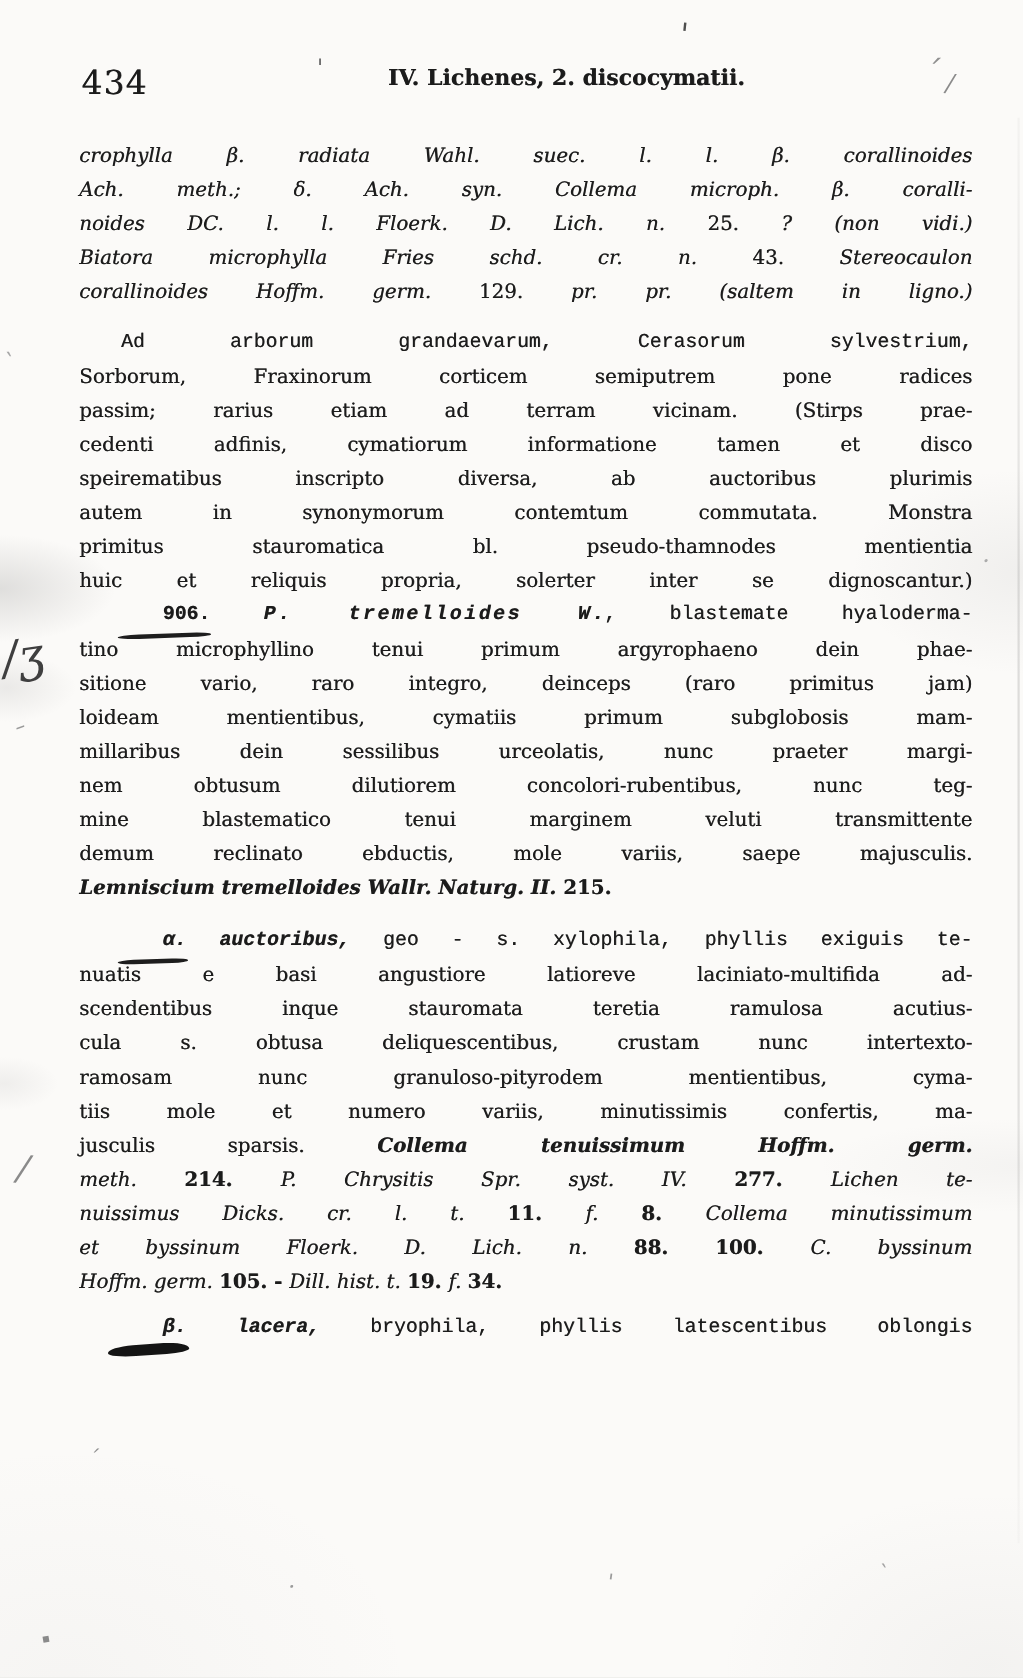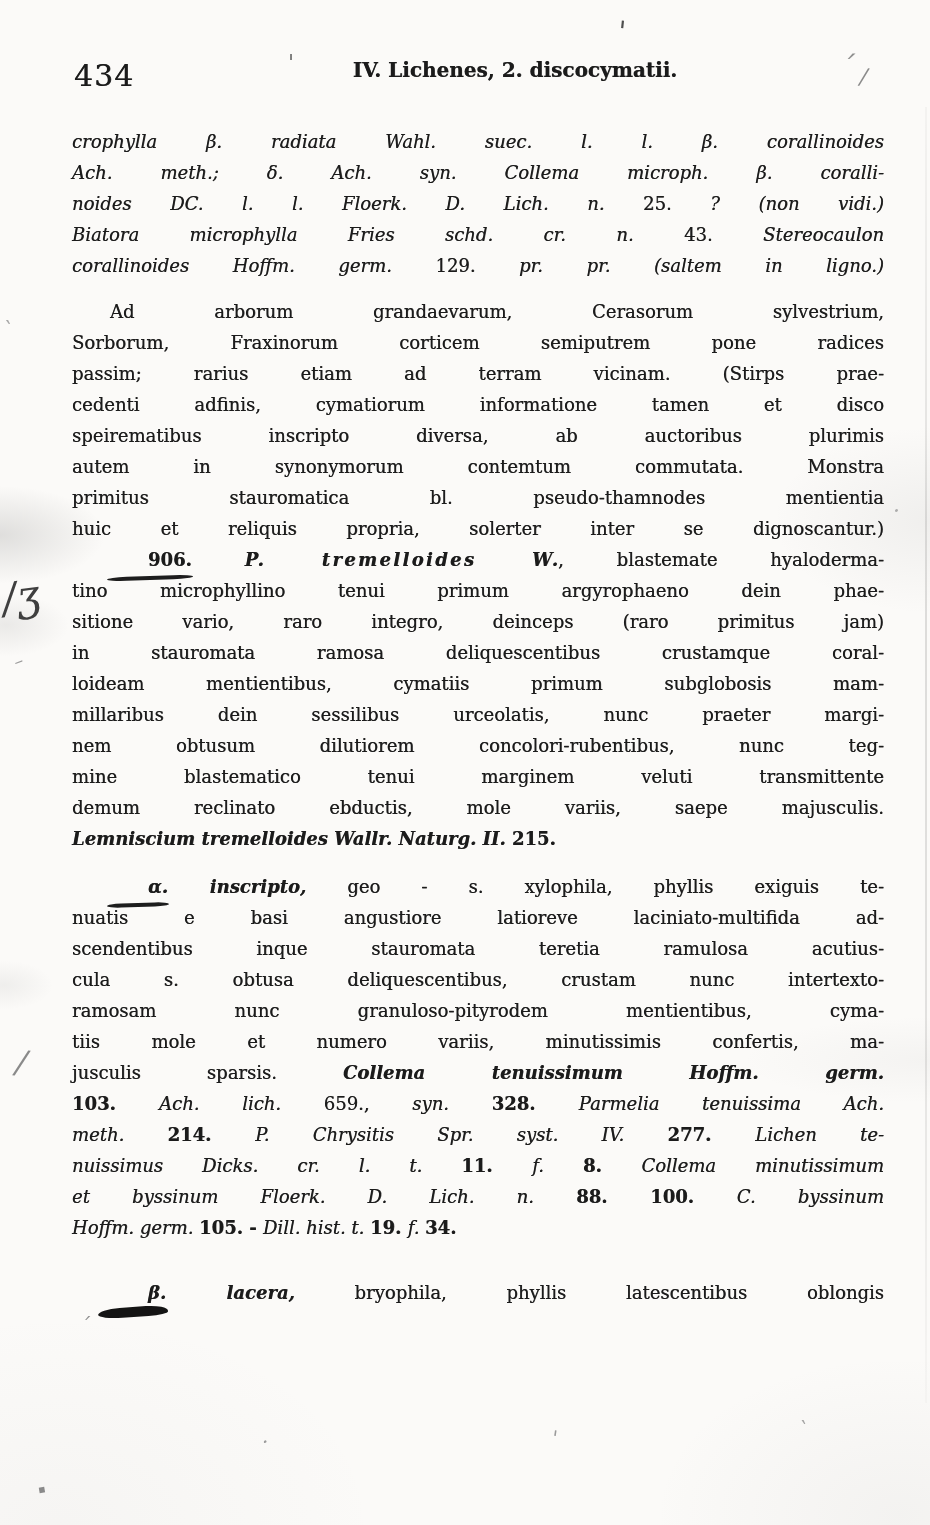--- a/index.html
+++ b/index.html
@@ -30,27 +30,27 @@
     transform:translateX(36px);font-size:20px;font-weight:bold;}
 
   .text-block{position:absolute;left:72px;top:112px;width:812px;}
   .para{margin:0;}
   .line{
     line-height:31px;height:31px;
     text-align:justify;text-align-last:justify;text-justify:inter-word;
     font-size:18px;white-space:normal;overflow:visible;
   }
   .line.no-just{text-align-last:left;}
-  .para.indent .line:first-child{text-indent:38px;}
+  .para.indent .line:first-child{text-indent:38px;font-family:Liberation Mono, monospace;}
 
   .paragraph-continuation{margin-top:14px;}
   .paragraph-habitat-note{margin-top:15px;}
   .paragraph-entry-906{}
   .paragraph-var-alpha{margin-top:17px;}
-  .paragraph-var-beta{margin-top:34px;}
+  .paragraph-var-beta{margin-top:11px;}
 
   .seg.italic{font-style:italic;}
   .seg.bold{font-weight:bold;}
   .seg.spaced{letter-spacing:0.13em;margin-right:-0.13em;}
   .seg.underline-hand{position:relative;display:inline-block;}
   .seg.underline-hand::after{
     content:"";position:absolute;left:-3px;right:-1px;bottom:-4px;height:3.5px;
     background:#1d1d1d;border-radius:40%/100%;transform:rotate(-2deg);
   }
   .seg.flourish{position:relative;display:inline-block;}
@@ -92,37 +92,35 @@
         <div class="line"><span class="seg">cedenti adfinis, cymatiorum informatione tamen et disco</span></div>
         <div class="line"><span class="seg">speirematibus inscripto diversa, ab auctoribus plurimis</span></div>
         <div class="line"><span class="seg">autem in synonymorum contemtum commutata. Monstra</span></div>
         <div class="line"><span class="seg">primitus stauromatica bl. pseudo-thamnodes mentientia</span></div>
         <div class="line"><span class="seg">huic et reliquis propria, solerter inter se dignoscantur.)</span></div>
       </div>
       <div class="para paragraph-entry-906 indent">
         <div class="line"><span class="seg bold underline-hand">906.</span><span class="seg"> </span><span class="seg bold italic spaced">P. tremelloides W.</span><span class="seg">, blastemate hyaloderma-</span></div>
         <div class="line"><span class="seg">tino microphyllino tenui primum argyrophaeno dein phae-</span></div>
         <div class="line"><span class="seg">sitione vario, raro integro, deinceps (raro primitus jam)</span></div>
-        <div class="line"><span class="seg">in stauromata ramosa deliquescentibus crustamque coral-</span></div>
         <div class="line"><span class="seg">loideam mentientibus, cymatiis primum subglobosis mam-</span></div>
         <div class="line"><span class="seg">millaribus dein sessilibus urceolatis, nunc praeter margi-</span></div>
         <div class="line"><span class="seg">nem obtusum dilutiorem concolori-rubentibus, nunc teg-</span></div>
         <div class="line"><span class="seg">mine blastematico tenui marginem veluti transmittente</span></div>
         <div class="line"><span class="seg">demum reclinato ebductis, mole variis, saepe majusculis.</span></div>
         <div class="line no-just"><span class="seg bold italic">Lemniscium tremelloides Wallr. Naturg. II. </span><span class="seg bold">215.</span></div>
       </div>
       <div class="para paragraph-var-alpha indent">
-        <div class="line"><span class="seg bold italic underline-hand">α.</span><span class="seg bold italic"> inscripto,</span><span class="seg"> geo - s. xylophila, phyllis exiguis te-</span></div>
+        <div class="line"><span class="seg bold italic underline-hand">α.</span><span class="seg bold italic"> auctoribus,</span><span class="seg"> geo - s. xylophila, phyllis exiguis te-</span></div>
         <div class="line"><span class="seg">nuatis e basi angustiore latioreve laciniato-multifida ad-</span></div>
         <div class="line"><span class="seg">scendentibus inque stauromata teretia ramulosa acutius-</span></div>
         <div class="line"><span class="seg">cula s. obtusa deliquescentibus, crustam nunc intertexto-</span></div>
         <div class="line"><span class="seg">ramosam nunc granuloso-pityrodem mentientibus, cyma-</span></div>
         <div class="line"><span class="seg">tiis mole et numero variis, minutissimis confertis, ma-</span></div>
         <div class="line"><span class="seg">jusculis sparsis. </span><span class="seg bold italic">Collema tenuissimum Hoffm. germ.</span></div>
-        <div class="line"><span class="seg bold">103. </span><span class="seg italic">Ach. lich. </span><span class="seg">659., </span><span class="seg italic">syn. </span><span class="seg bold">328. </span><span class="seg italic">Parmelia tenuissima Ach.</span></div>
         <div class="line"><span class="seg italic">meth. </span><span class="seg bold">214. </span><span class="seg italic">P. Chrysitis Spr. syst. IV. </span><span class="seg bold">277. </span><span class="seg italic">Lichen te-</span></div>
         <div class="line"><span class="seg italic">nuissimus Dicks. cr. l. t. </span><span class="seg bold">11. </span><span class="seg italic">f. </span><span class="seg bold">8. </span><span class="seg italic">Collema minutissimum</span></div>
         <div class="line"><span class="seg italic">et byssinum Floerk. D. Lich. n. </span><span class="seg bold">88. 100. </span><span class="seg italic">C. byssinum</span></div>
         <div class="line no-just"><span class="seg italic">Hoffm. germ. </span><span class="seg bold">105. - </span><span class="seg italic">Dill. hist. t. </span><span class="seg bold">19. </span><span class="seg italic">f. </span><span class="seg bold">34.</span></div>
       </div>
       <div class="para paragraph-var-beta indent">
         <div class="line"><span class="seg bold italic flourish">β.</span><span class="seg bold italic"> lacera,</span><span class="seg"> bryophila, phyllis latescentibus oblongis</span></div>
       </div>
     </div>
 

